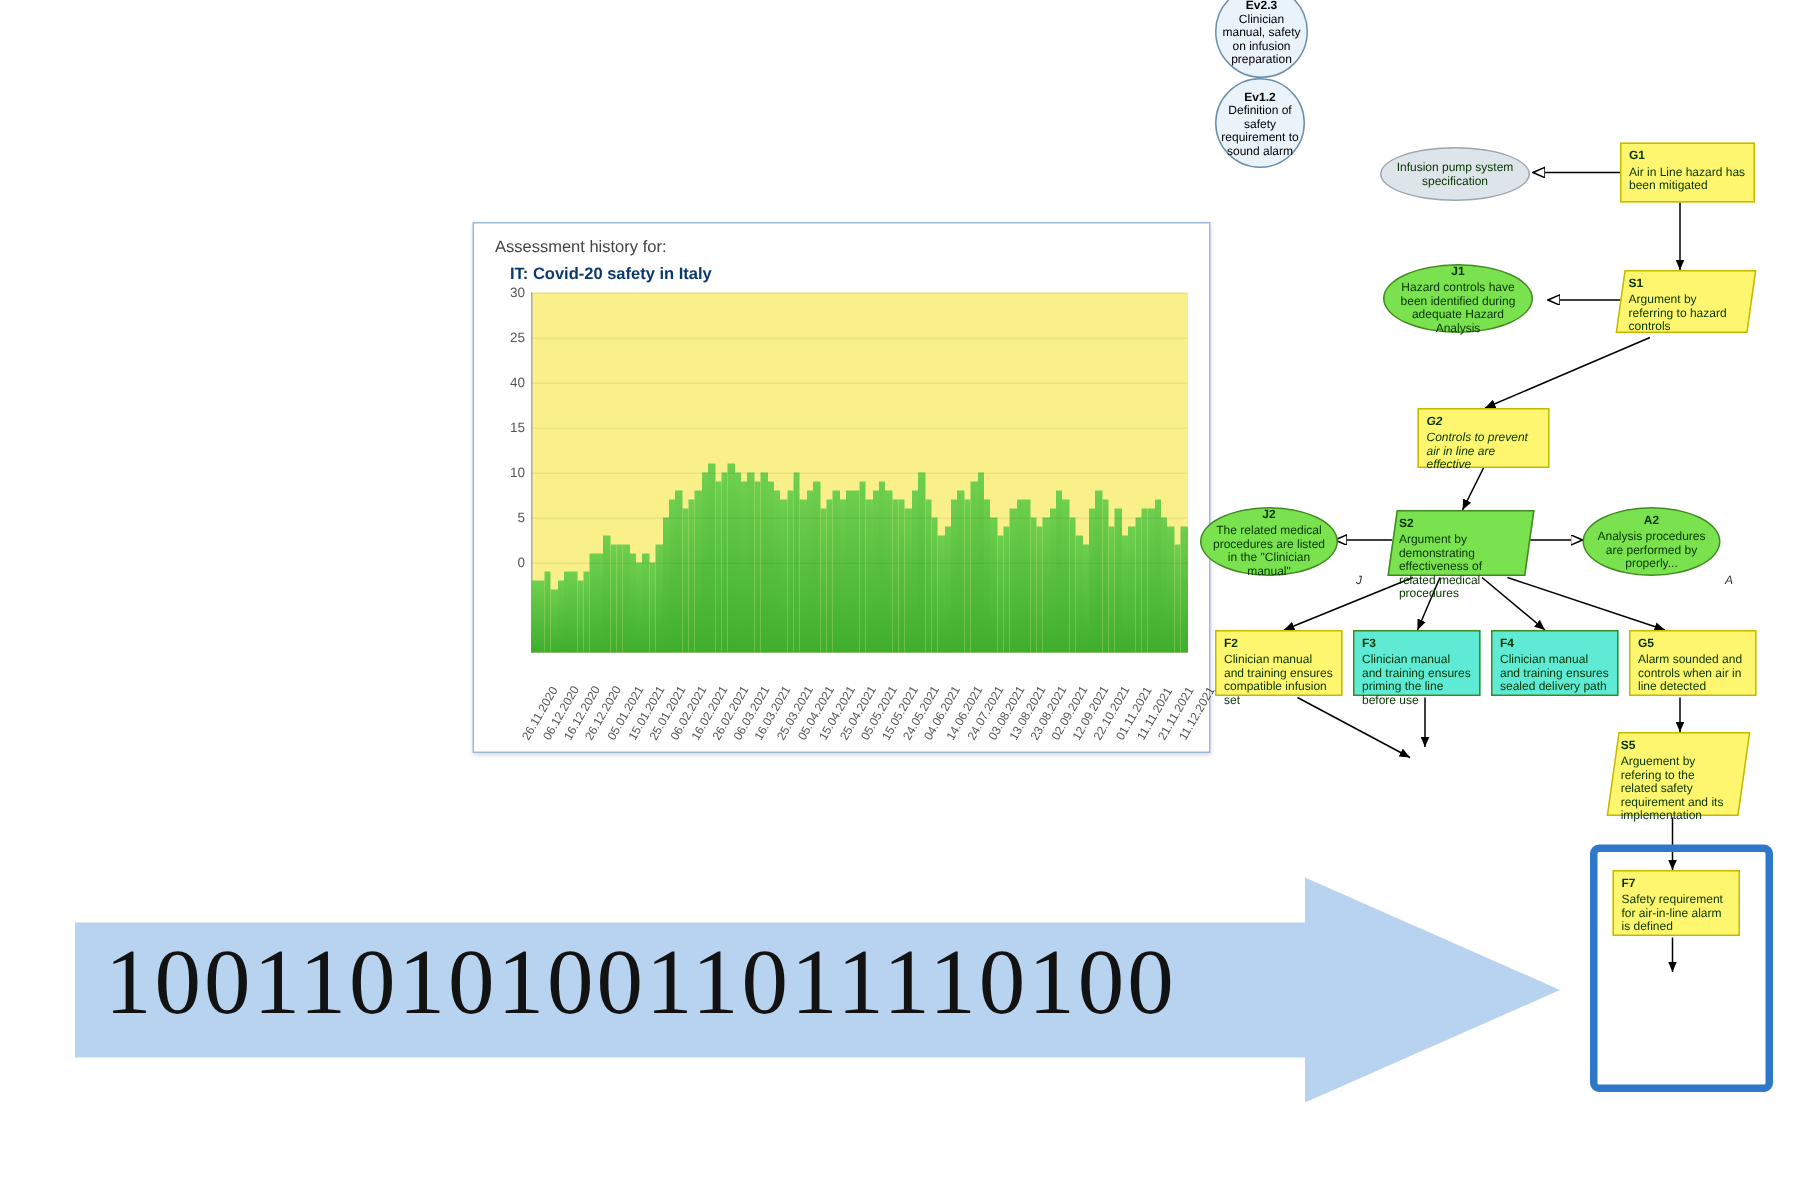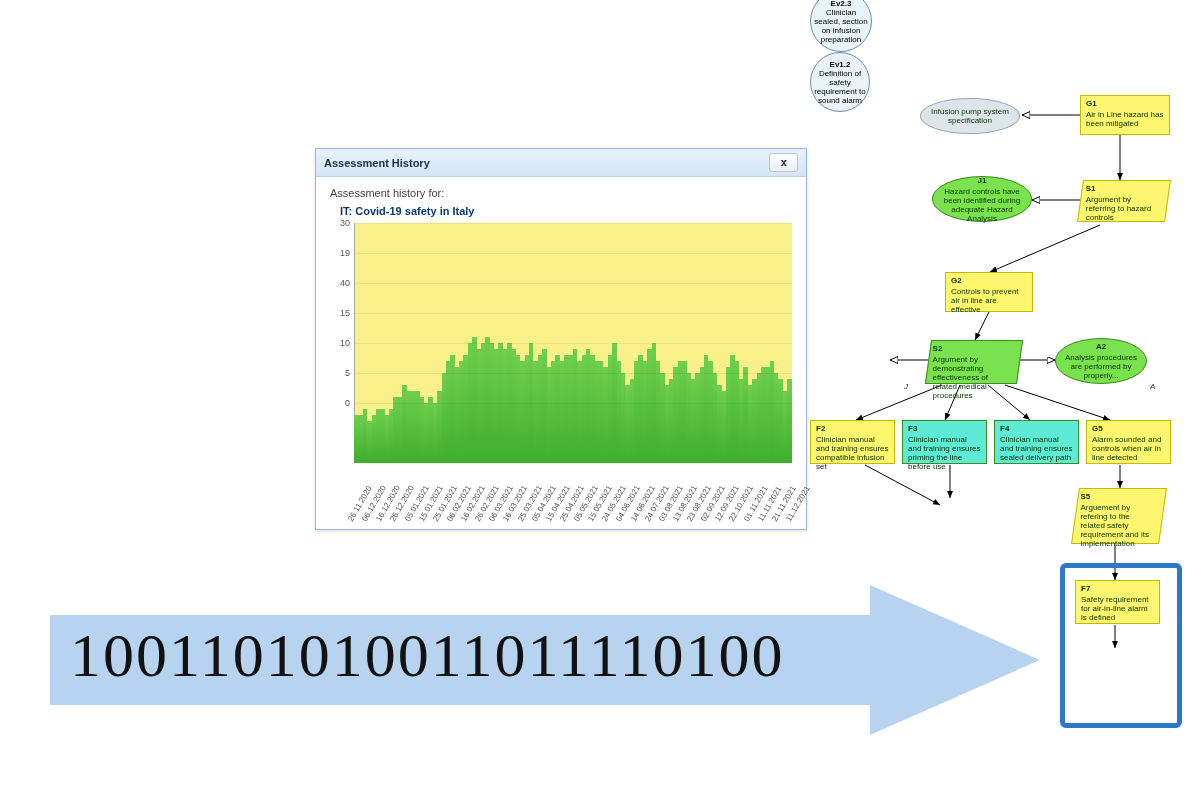--- a/index.html
+++ b/index.html
@@ -189,36 +189,32 @@
     position:absolute;
     border: 5px solid #2f77c9;
     border-radius: 6px;
   }
   .ja-lbl { position:absolute; font-size:8px; font-style:italic; color:#333; }
 </style>
 </head>
 <body>
 
 <div id="chart-window">
-  <div class="titlebar">
-    <span>Assessment History</span>
-    <span class="x">x</span>
-  </div>
   <div class="body">
     <div style="font-size:11px;color:#444">Assessment history for:</div>
-    <div class="subtitle" style="margin:6px 0 2px 10px"><b>IT: Covid-19 safety in Italy</b></div>
+    <div class="subtitle" style="margin:6px 0 2px 10px"><b>IT: Covid-20 safety in Italy</b></div>
     <div id="chart-area">
       <div id="chart-bg"></div>
       <div id="yticks">
           <div class="y-tick" style="top: 180px;">0</div>
           <div class="y-tick" style="top: 150px;">5</div>
           <div class="y-tick" style="top: 120px;">10</div>
           <div class="y-tick" style="top: 90px;">15</div>
           <div class="y-tick" style="top: 60px;">40</div>
-          <div class="y-tick" style="top: 30px;">19</div>
+          <div class="y-tick" style="top: 30px;">25</div>
           <div class="y-tick" style="top: 0px;">30</div>
         </div>
       <div id="bars">
           <div class="bar" style="height: 48px;"></div>
           <div class="bar" style="height: 48px;"></div>
           <div class="bar" style="height: 54px;"></div>
           <div class="bar" style="height: 42px;"></div>
           <div class="bar" style="height: 48px;"></div>
           <div class="bar" style="height: 54px;"></div>
           <div class="bar" style="height: 54px;"></div>
@@ -411,31 +407,35 @@
     <line x1="305" y1="635" x2="305" y2="658" stroke="#000" marker-end="url(#ah)"></line>
   </svg>
 
   <div class="node ell" style="left:110px; top:108px; width:100px; height:36px;">
     <div>Infusion pump system specification</div>
   </div>
   <div class="node rect" style="left:270px; top:105px; width:90px; height:40px;">
     <b>G1</b>
     <span>Air in Line hazard has been mitigated</span>
   </div>
-  <div class="node ell green" style="left:122px; top:186px; width:100px; height:46px;">
+  <div class="node ell green" style="left:112px; top:186px; width:100px; height:46px;">
     <div><b>J1</b>
     <span>Hazard controls have been identified during adequate Hazard Analysis</span></div>
   </div>
   <div class="node para" style="left:270px; top:190px; width:88px; height:42px;">
     <div><b>S1</b>
     <span>Argument by referring to hazard controls</span></div>
   </div>
-  <div class="node rect" style="left:135px; top:282px; width:88px; height:40px;">
+  <div class="node rect" style="left:135px; top:282px; width:88px; height:40px;font-style:italic;">
     <b>G2</b>
     <span>Controls to prevent air in line are effective</span>
+  </div>
+  <div class="node ell green" style="left:-10px; top:348px; width:92px; height:46px;">
+    <div><b>J2</b>
+    <span>The related medical procedures are listed in the "Clinician manual"</span></div>
   </div>
   <span class="ja-lbl" style="left:94px; top:392px;">J</span>
   <div class="node para green" style="left:118px; top:350px; width:92px; height:44px;">
     <div><b>S2</b>
     <span>Argument by demonstrating effectiveness of related medical procedures</span></div>
   </div>
   <div class="node ell green" style="left:245px; top:348px; width:92px; height:46px;">
     <div><b>A2</b>
     <span>Analysis procedures are performed by properly...</span></div>
   </div>
@@ -453,21 +453,21 @@
     <b>F4</b>
     <span>Clinician manual and training ensures sealed delivery path</span>
   </div>
   <div class="node rect" style="left:276px; top:430px; width:85px; height:44px;">
     <b>G5</b>
     <span>Alarm sounded and controls when air in line detected</span>
   </div>
 
   <div class="circle" style="left:115px; top:508px; width:62px; height:62px;">
     <div><b>Ev2.3</b>
-    <span>Clinician sealed, section on infusion preparation</span></div>
+    <span>Clinician manual, safety on infusion preparation</span></div>
   </div>
 
   <div class="node para" style="left:265px; top:498px; width:88px; height:56px;">
     <div><b>S5</b>
     <span>Arguement by refering to the related safety requirement and its implementation</span></div>
   </div>
 
   <div id="highlight" style="left:250px; top:573px; width:112px; height:155px;"></div>
 
   <div class="node rect" style="left:265px; top:590px; width:85px; height:44px;">

